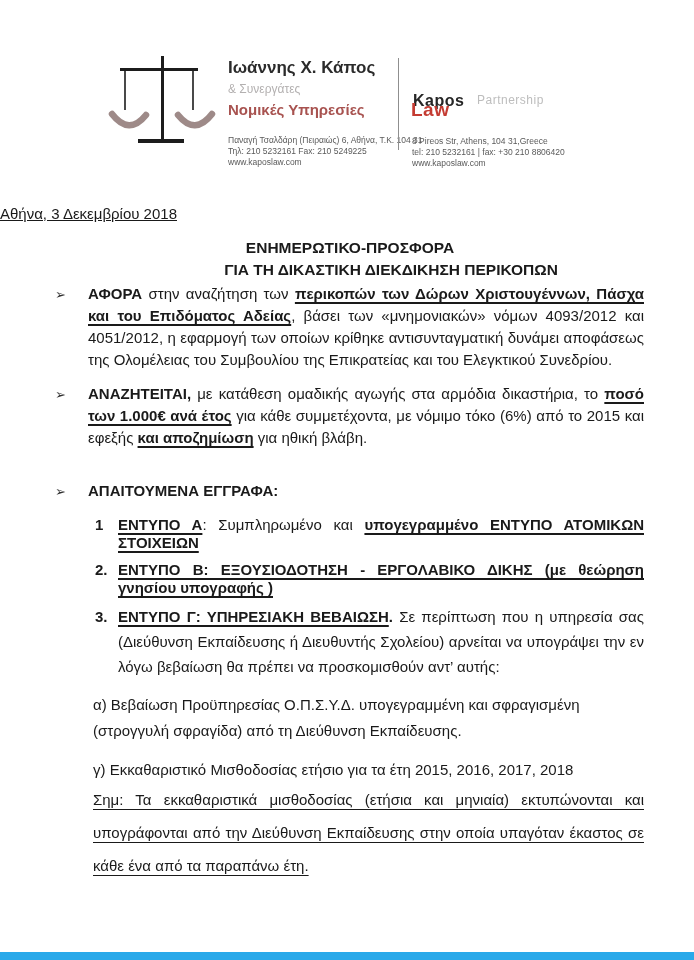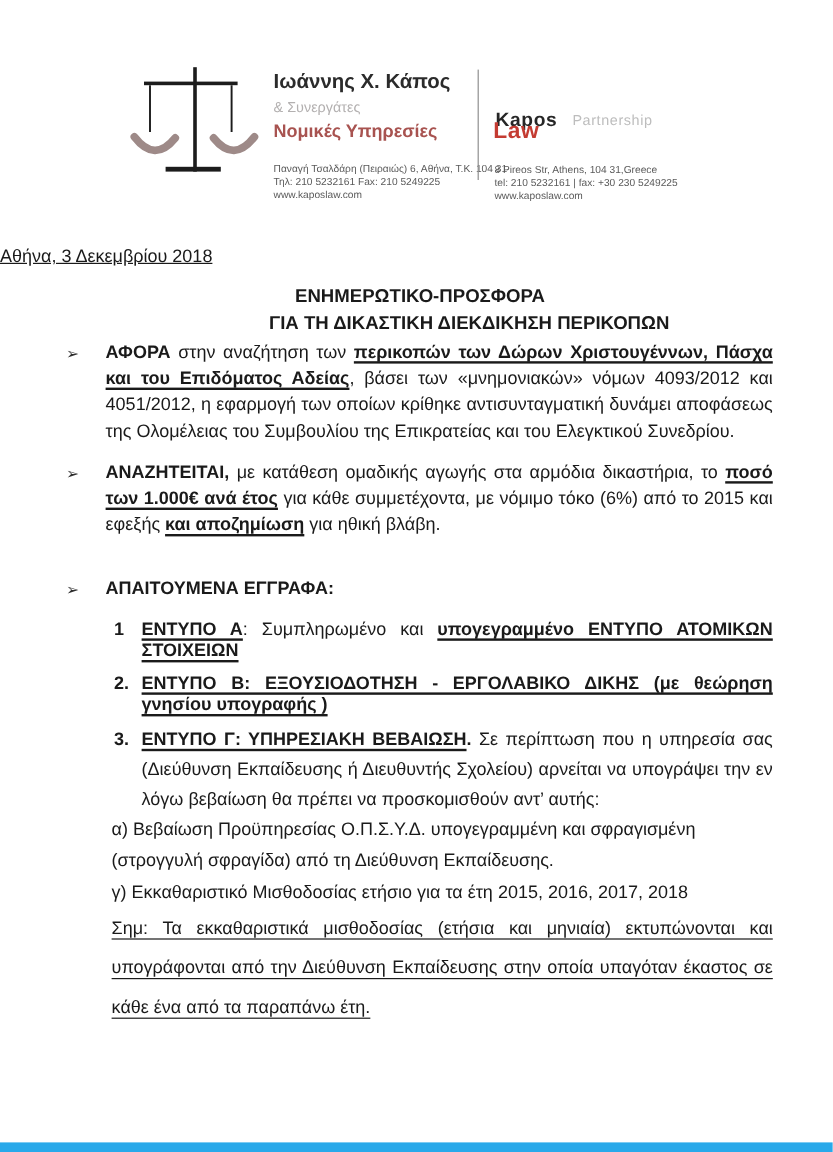--- a/index.html
+++ b/index.html
@@ -31,21 +31,21 @@
   .content { position:absolute; top:283px; left:88px; width:556px; font-size:15px; }
   .bullet { position:relative; text-align:justify; line-height:22px; }
   .marker { position:absolute; left:-33px; top:1px; font-size:13px; color:#2e2e2e; }
   .b2 { margin-top:12px; }
   .sec-header { margin-top:32px; position:relative; font-weight:bold; line-height:20px; }
   .item { position:relative; padding-left:30px; text-align:justify; line-height:17.5px; }
   .item .num { position:absolute; left:7px; top:0; font-weight:bold; }
   .item1 { margin-top:15px; }
   .item2 { margin-top:10px; }
   .item3 { margin-top:8px; line-height:25px; }
-  .sub { margin-left:5px; line-height:26px; }
+  .sub { margin-left:5px; line-height:26px;margin-top:13px; }
   .note { margin-left:5px; line-height:33px; text-align:justify; }
 
   .b  { font-weight:bold; }
   .bu { font-weight:bold; text-decoration:underline; text-decoration-thickness:1.5px; text-underline-offset:3px; text-decoration-skip-ink:none; }
   .u  { text-decoration:underline; text-decoration-thickness:1.2px; text-underline-offset:4px; text-decoration-skip-ink:none; }
 
   
   .footer-bar { position:absolute; left:0; bottom:0; width:694px; height:8px; background:#29a9ea; }
 </style>
 </head>
@@ -73,21 +73,21 @@
       <div>www.kaposlaw.com</div>
     </div>
 
     <div class="lh-divider"></div>
 
     <div class="rh-brand">Kapos</div>
     <div class="rh-partnership">Partnership</div>
     <div class="rh-law">Law</div>
     <div class="rh-addr">
       <div>8 Pireos Str, Athens, 104 31,Greece</div>
-      <div>tel: 210 5232161  | fax: +30 230 5249225</div>
+      <div>tel: 210 5232161  | fax: +30 210 8806420</div>
       <div>www.kaposlaw.com</div>
     </div>
   </div>
 
   <div class="date-line">Αθήνα, 3 Δεκεμβρίου 2018</div>
 
   <div class="title-block">
     <div class="title-l1">ΕΝΗΜΕΡΩΤΙΚΟ-ΠΡΟΣΦΟΡΑ</div>
     <div class="title-l2">ΓΙΑ ΤΗ ΔΙΚΑΣΤΙΚΗ ΔΙΕΚΔΙΚΗΣΗ ΠΕΡΙΚΟΠΩΝ</div>
   </div>

